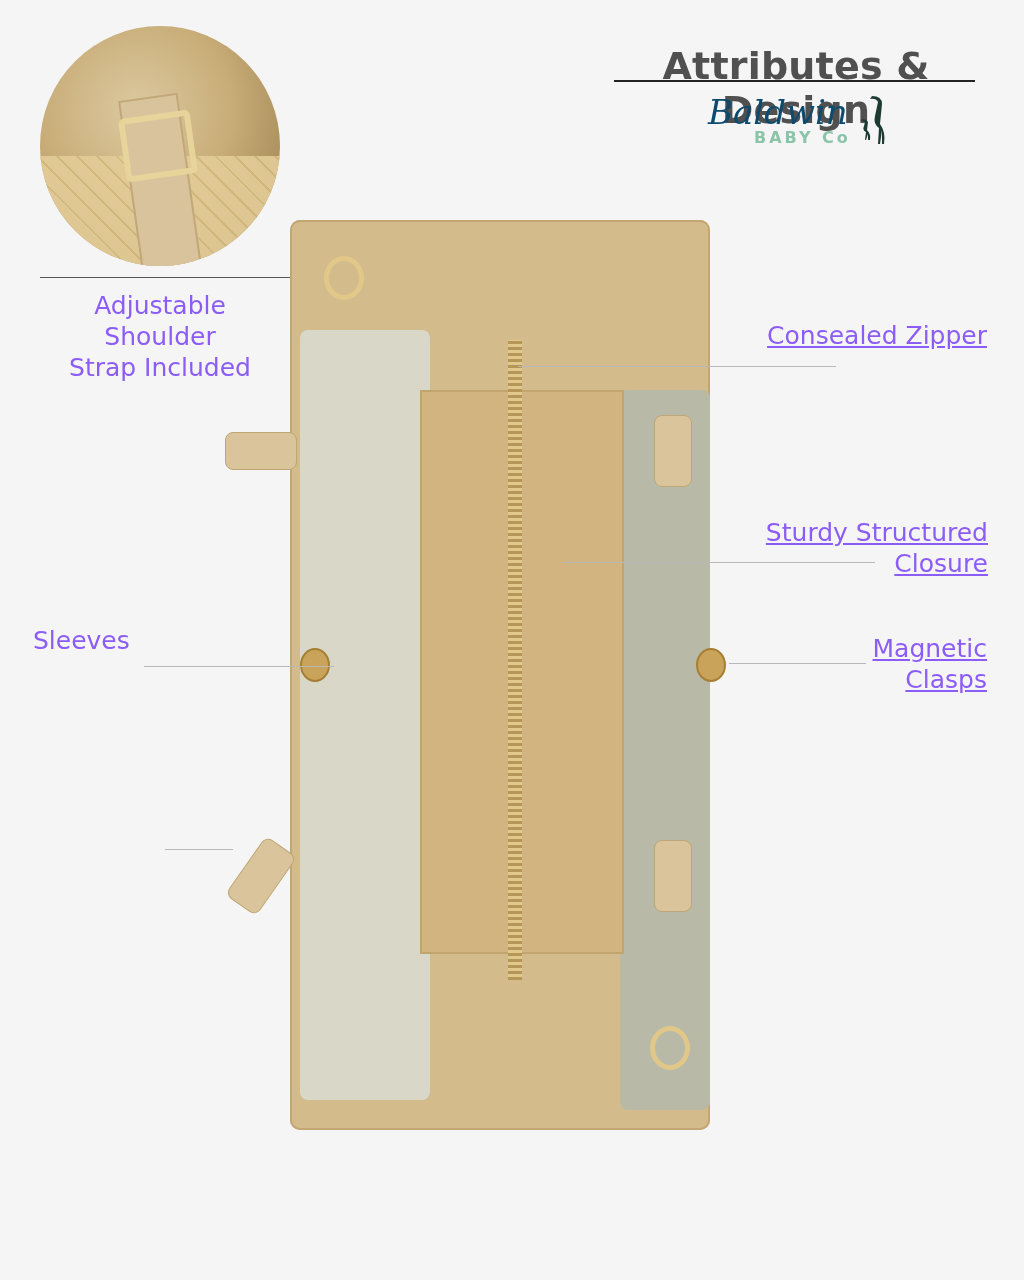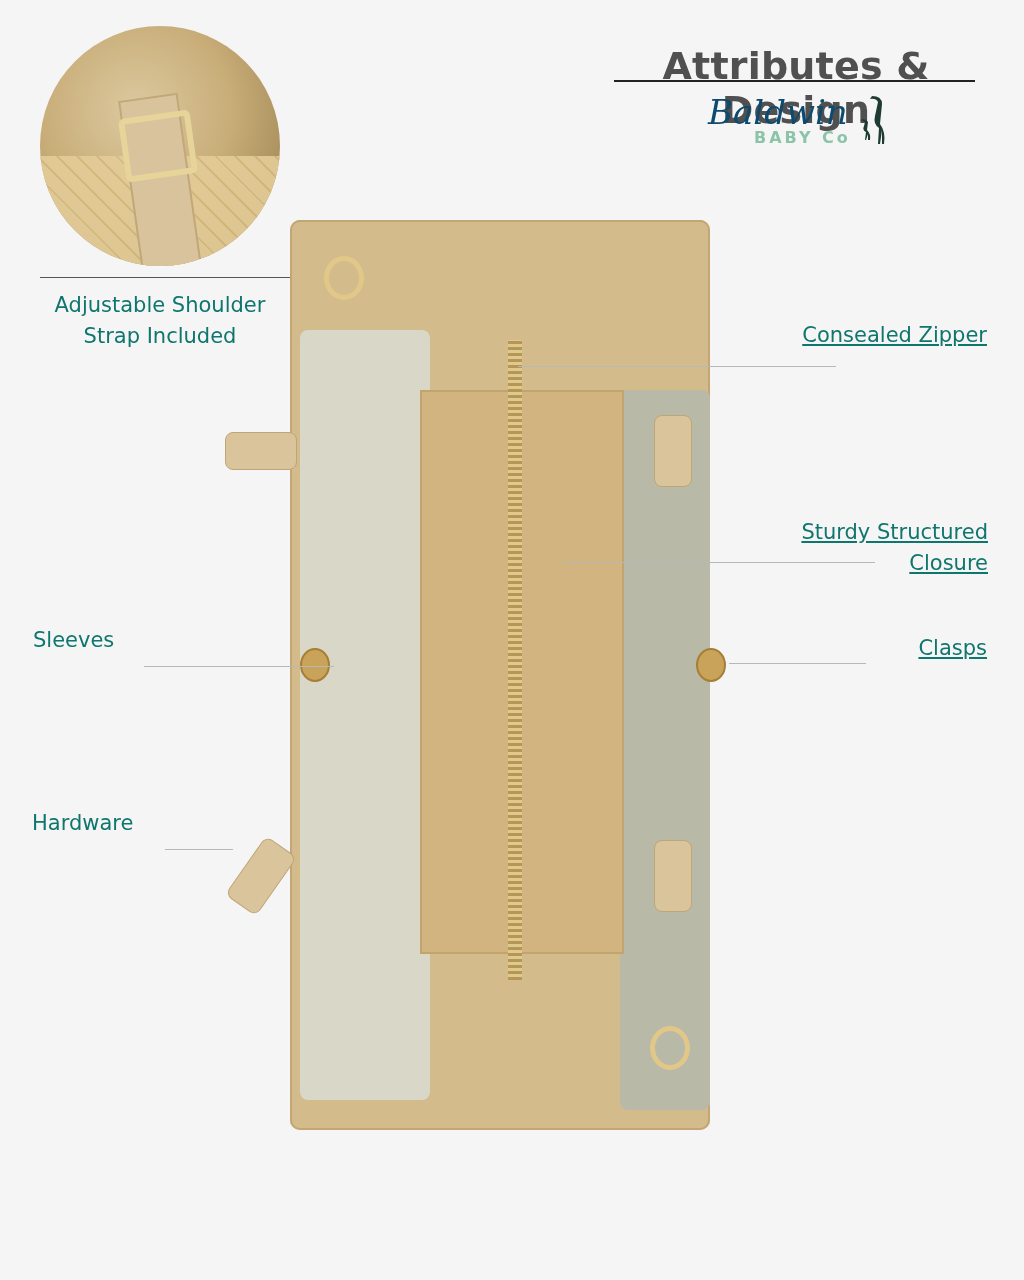--- a/index.html
+++ b/index.html
@@ -13,21 +13,21 @@
                  font-size:34px; color:#0c4a6e; }
   .logo-sub { position:absolute; left:46px; top:36px; font-size:16px; letter-spacing:3px; color:#8cc4aa; font-weight:bold; }
   .inset { position:absolute; left:40px; top:26px; width:240px; height:240px; border-radius:50%;
            overflow:hidden; background:radial-gradient(circle at 40% 35%, #dcc9a0 0%, #c8ad78 45%, #8d7444 100%); }
   .inset .strap { position:absolute; left:92px; top:70px; width:56px; height:200px; background:#d8c39c;
                   transform:rotate(-8deg); border:2px solid #c2a878; }
   .inset .buckle { position:absolute; left:82px; top:88px; width:60px; height:52px; border:6px solid #e6d49a; border-radius:6px; transform:rotate(-8deg); }
   .inset .weave { position:absolute; left:0; top:130px; width:240px; height:120px;
                   background:repeating-linear-gradient(45deg,#e3cc98 0 12px,#d4b97f 12px 14px); opacity:0.9; }
   .inset-rule { position:absolute; left:40px; top:277px; width:250px; height:1px; background:#555; }
-  .label { position:absolute; font-size:21px; line-height:31px; color:#0f766e; }
+  .label { position:absolute; font-size:25px; line-height:31px; color:#8b5cf6; }
   .label.right { text-align:right;text-decoration:underline; }
   .label.center { text-align:center; }
   .leader { position:absolute; height:1px; background:#b8b8b8; }
   .bag { position:absolute; left:220px; top:190px; width:570px; height:960px; }
   .bag .body { position:absolute; left:70px; top:30px; width:420px; height:910px; background:#d4bb8c; border-radius:10px;
                box-shadow:inset 0 0 0 2px #c2a674; }
   .bag .sleeve-l { position:absolute; left:80px; top:140px; width:130px; height:770px; background:#d9d8c8; border-radius:8px; }
   .bag .sleeve-r { position:absolute; left:400px; top:200px; width:90px; height:720px; background:#b9b9a8; border-radius:8px; }
   .bag .panel { position:absolute; left:200px; top:200px; width:200px; height:560px; background:#d2b480; border:2px solid #c2a46e; }
   .bag .zip { position:absolute; left:288px; top:150px; width:14px; height:640px;
@@ -88,20 +88,20 @@
   <div>Closure</div>
 </div>
 <div class="leader" style="left:563px;top:562px;width:312px;"></div>
 
 <div class="label" style="left:33px;top:625px;width:220px;">
   <div>Sleeves</div>
 </div>
 <div class="leader" style="left:144px;top:666px;width:190px;"></div>
 
 <div class="label right" style="left:760px;top:633px;width:227px;">
+  <div>Magnetic</div>
   <div>Clasps</div>
 </div>
 <div class="leader" style="left:729px;top:663px;width:137px;"></div>
 
 <div class="label" style="left:32px;top:808px;width:220px;">
-  <div>Hardware</div>
 </div>
 <div class="leader" style="left:165px;top:849px;width:68px;"></div>
 
 </body></html>

